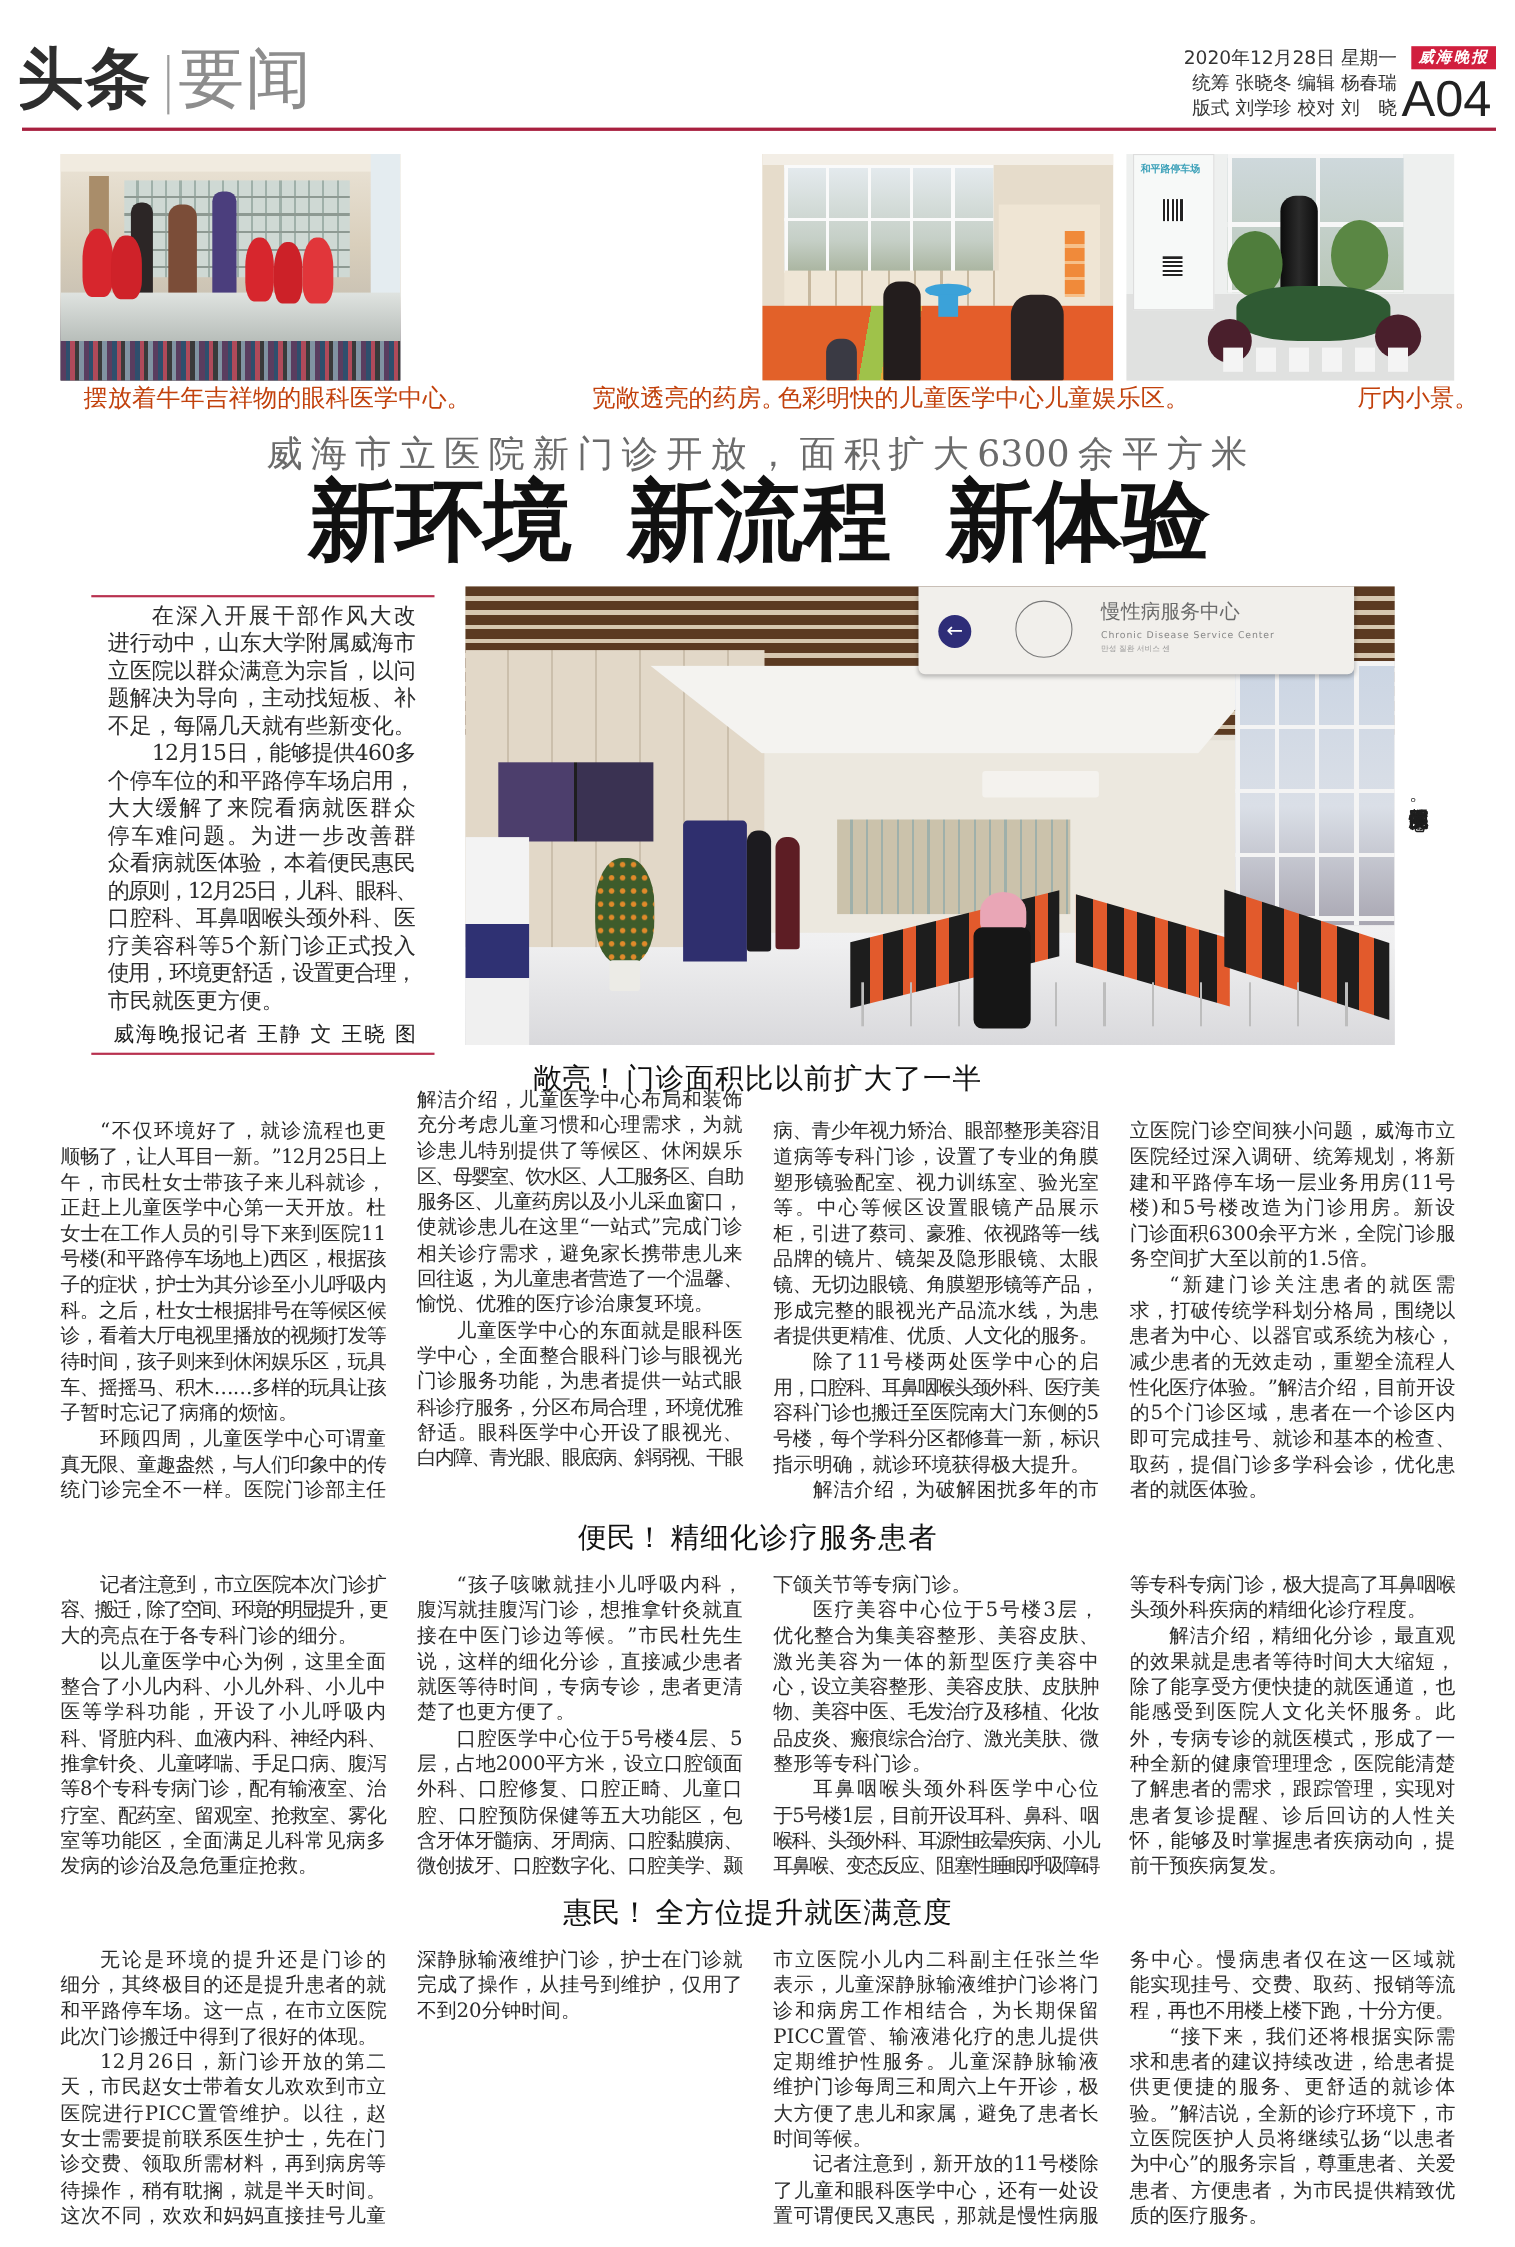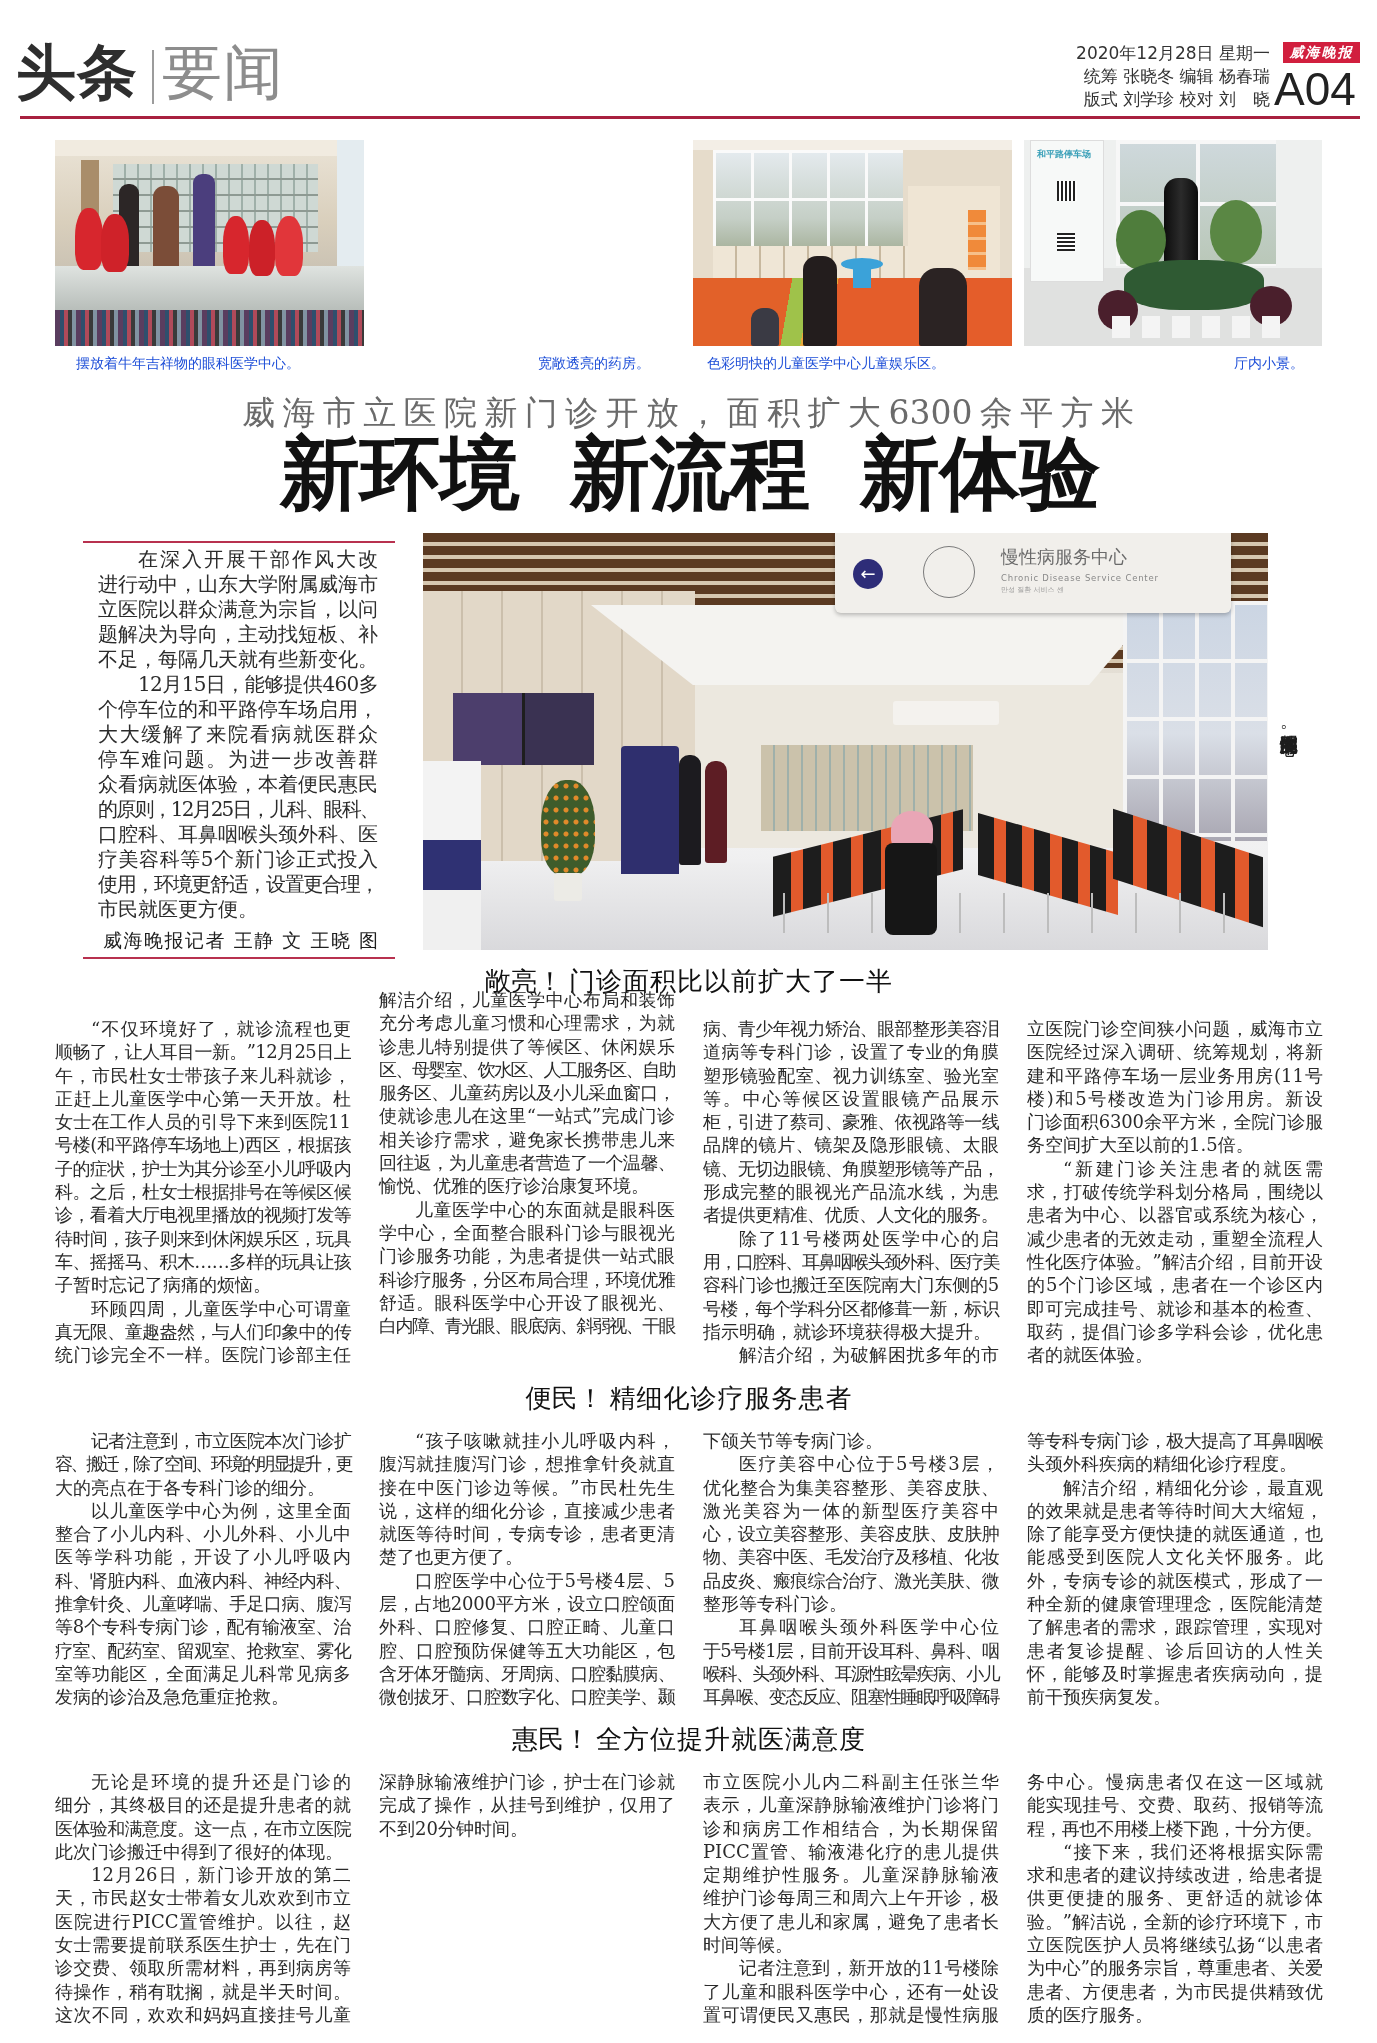--- a/index.html
+++ b/index.html
@@ -16,21 +16,21 @@
 .hdr-secondary{left:162px;top:38px;font-size:60px;line-height:68px;color:#8d8d8d;letter-spacing:1px}
 .hdr-meta{left:1000px;width:270px;top:42px;font-size:17px;line-height:23px;text-align:right;color:#333;white-space:nowrap}
 .hdr-logo{left:1283px;top:42px;width:77px;height:21px;background:#d11f3e;color:#fff;font-size:14px;line-height:21px;text-align:center;font-style:italic;font-weight:bold;letter-spacing:2px}
 .hdr-page{left:1274px;top:66px;font-size:46px;line-height:46px;color:#222;font-family:"Liberation Sans",sans-serif}
 .hdr-rule{left:20px;top:116px;width:1340px;height:3px;background:#a8203f}
 
 
 .photo{position:absolute;overflow:hidden}
 .photo>div{position:absolute}
 .photo .sub{position:absolute}
-.caption{font-size:14px;line-height:22px;color:#1d4ed8;white-space:nowrap}
+.caption{font-size:22px;line-height:22px;color:#c2410c;white-space:nowrap}
 
 
 .kicker{left:242px;top:393px;width:892px;font-size:33px;line-height:40px;color:#6b6b6b;white-space:nowrap;text-align:justify;text-align-last:justify}
 .title{left:280px;top:428px;width:820px;height:90px;display:flex;justify-content:space-between;font-size:80px;line-height:90px;font-weight:bold;color:#111}
 .title span{white-space:nowrap}
 
 
 .intro-rule{left:83px;width:312px;height:2px;background:#b8314f}
 .intro{left:98px;top:547px;width:280px;font-size:20px;color:#2b2b2b}
 .intro .ln{height:25px;line-height:25px}
@@ -352,21 +352,21 @@
       </div>
     </div>
 
   <div class="abs sec-head" style="top:1724px">
     <span class="sec-prefix">惠民！</span><span class="sec-title">全方位提升就医满意度</span>
   </div>
   <div class="col serif" style="left:55px;top:1770px">
       <div>
         <div class="ln ind">无论是环境的提升还是门诊的</div>
         <div class="ln">细分，其终极目的还是提升患者的就</div>
-        <div class="ln" style="letter-spacing: -0.647059px;">医体验和满意度。这一点，在市立医院</div>
+        <div class="ln" style="letter-spacing: -0.647059px;">和平路停车场。这一点，在市立医院</div>
         <div class="ln last">此次门诊搬迁中得到了很好的体现。</div>
       </div>
       <div>
         <div class="ln ind">12月26日，新门诊开放的第二</div>
         <div class="ln">天，市民赵女士带着女儿欢欢到市立</div>
         <div class="ln">医院进行PICC置管维护。以往，赵</div>
         <div class="ln">女士需要提前联系医生护士，先在门</div>
         <div class="ln">诊交费、领取所需材料，再到病房等</div>
         <div class="ln">待操作，稍有耽搁，就是半天时间。</div>
         <div class="ln">这次不同，欢欢和妈妈直接挂号儿童</div>

